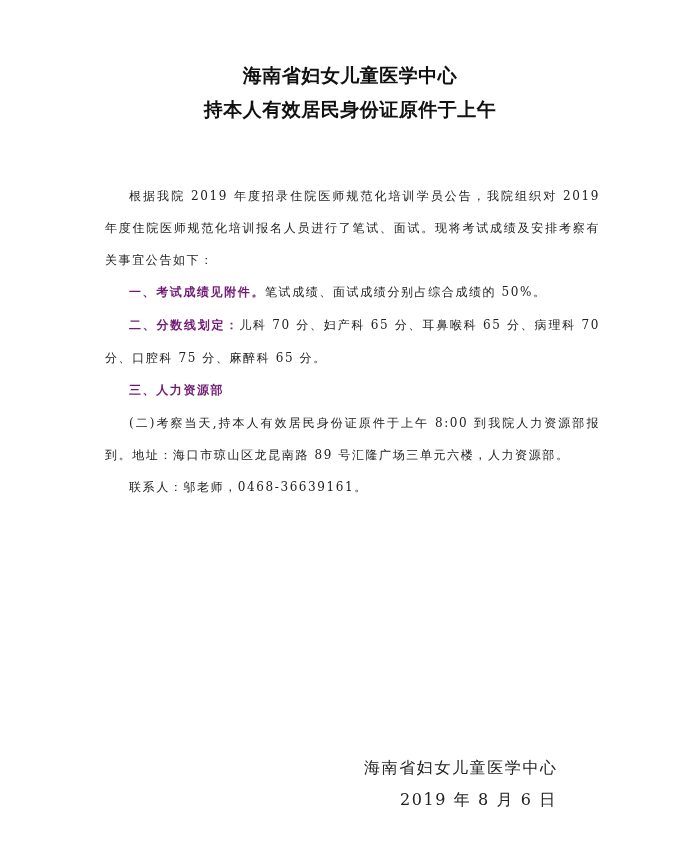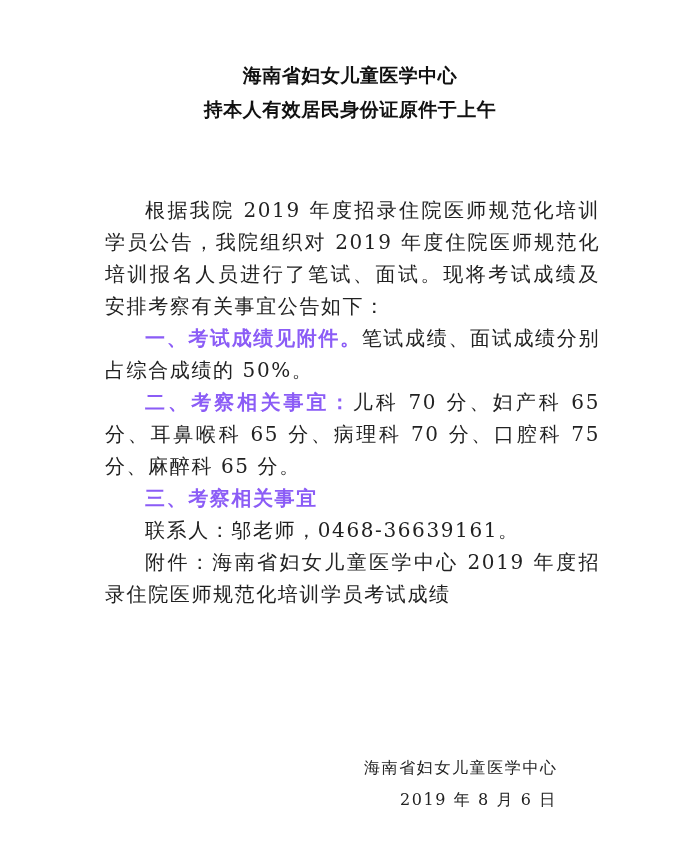--- a/index.html
+++ b/index.html
@@ -31,37 +31,37 @@
       font-weight: bold;
       font-size: 19px;
       line-height: 34px;
       color: #111;
       letter-spacing: 0.5px;
     }
     .title-line { display: block; white-space: nowrap; }
     .body-block {
       position: absolute;
       left: 105px;
-      top: 194px;
+      top: 180px;
       width: 495px;
-      font-size: 20px;
+      font-size: 12px;
       line-height: 32px;
       color: #222;
     }
     .para {
       margin: 0;
       text-indent: 2em;
       text-align: justify;
       text-align-last: left;
       letter-spacing: 1.6px;
     }
     .para .bold {
       font-weight: bold;
-      font-family: Liberation Serif, serif;
-      color: #8b5cf6;
+      font-family: Liberation Mono, monospace;
+      color: #701a75;
     }
     .signature {
       position: absolute;
       left: 364px;
       top: 752px;
       width: 220px;
       font-size: 16px;
       line-height: 32px;
       color: #222;
       letter-spacing: 1.6px;
@@ -80,32 +80,32 @@
   </div>
 
   <div class="body-block">
     <p class="para">根据我院 2019 年度招录住院医师规范化培训学员公告，我院组织对 2019 年度住院医师规范化培训报名人员进行了笔试、面试。现将考试成绩及安排考察有关事宜公告如下：</p>
 
     <p class="para">
       <span class="bold">一、考试成绩见附件。</span><span>笔试成绩、面试成绩分别占综合成绩的 50%。</span>
     </p>
 
     <p class="para">
-      <span class="bold">二、考察相关事宜：</span><span>儿科 70 分、妇产科 65 分、耳鼻喉科 65 分、病理科 70 分、口腔科 75 分、麻醉科 65 分。</span>
+      <span class="bold">二、分数线划定：</span><span>儿科 70 分、妇产科 65 分、耳鼻喉科 65 分、病理科 70 分、口腔科 75 分、麻醉科 65 分。</span>
     </p>
 
     <p class="para">
-      <span class="bold">三、考察相关事宜</span>
+      <span class="bold">三、人力资源部</span>
     </p>
 
 
+    <p class="para">(二)考察当天,持本人有效居民身份证原件于上午 8:00 到我院人力资源部报到。地址：海口市琼山区龙昆南路 89 号汇隆广场三单元六楼，人力资源部。</p>
 
     <p class="para">联系人：邬老师，0468-36639161。</p>
 
-    <p class="para">附件：海南省妇女儿童医学中心 2019 年度招录住院医师规范化培训学员考试成绩</p>
   </div>
 
   <div class="signature">
     <span class="sig-org">海南省妇女儿童医学中心</span>
     <span class="sig-date">2019 年 8 月 6 日</span>
   </div>
 
 </div>
 
 </body></html>

